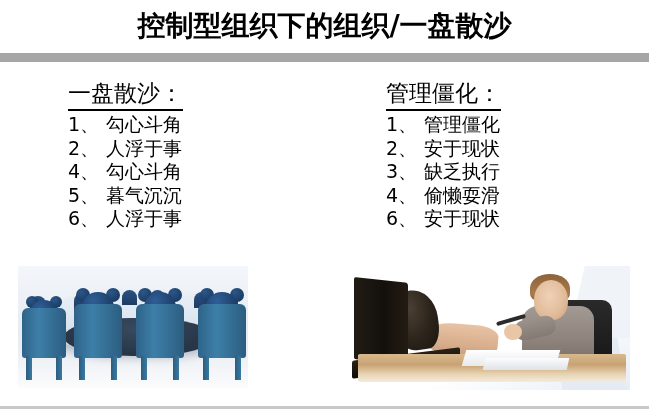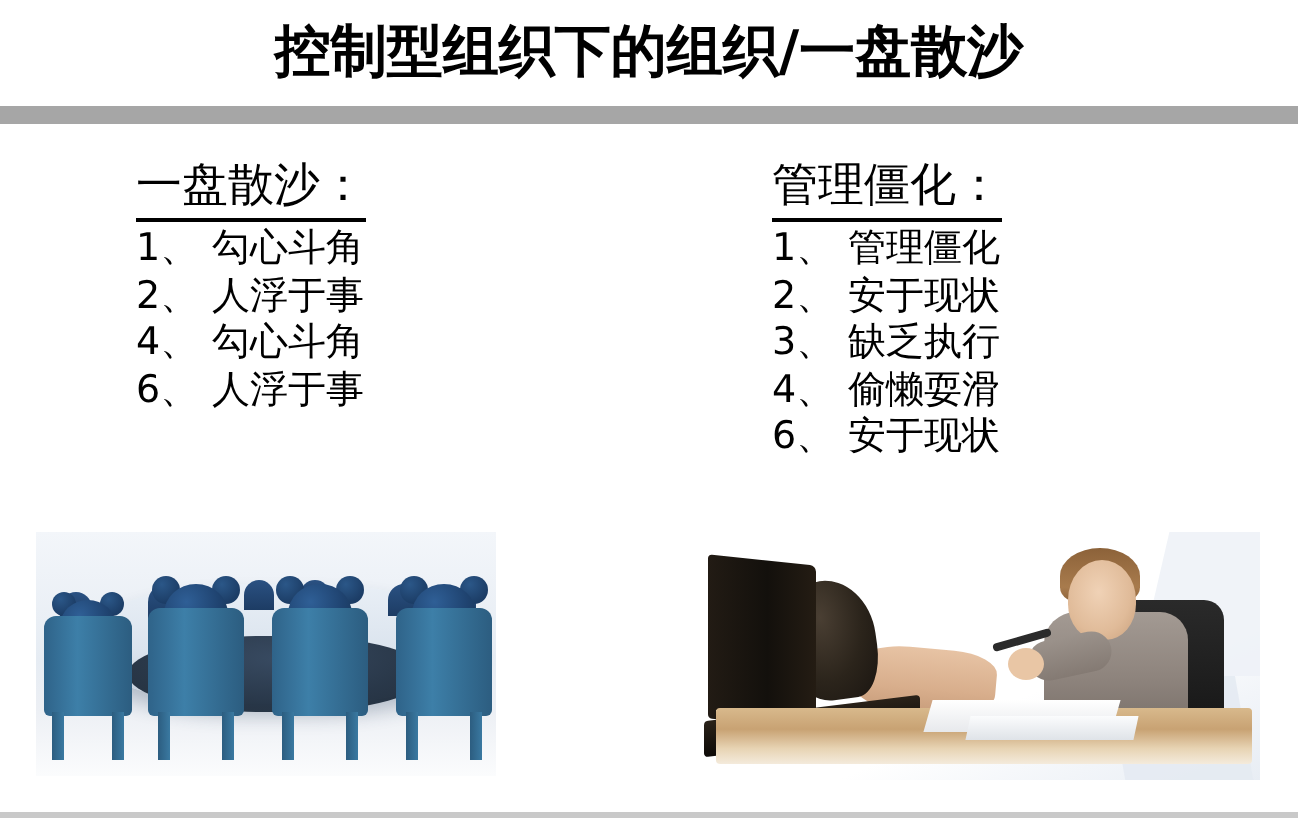--- a/index.html
+++ b/index.html
@@ -340,20 +340,23 @@
       <li>
         <span class="li-num">1、</span><span>勾心斗角</span>
       </li>
       <li>
         <span class="li-num">2、</span><span>人浮于事</span>
       </li>
       <li>
         <span class="li-num">4、</span><span>勾心斗角</span>
       </li>
       <li>
+        <span class="li-num">5、</span><span>暮气沉沉</span>
+      </li>
+      <li>
         <span class="li-num">6、</span><span>人浮于事</span>
       </li>
     </ul>
   </div>
 
   <div class="column right">
     <div class="col-heading">管理僵化：</div>
     <ul class="col-list">
       <li>
         <span class="li-num">1、</span><span>管理僵化</span>

